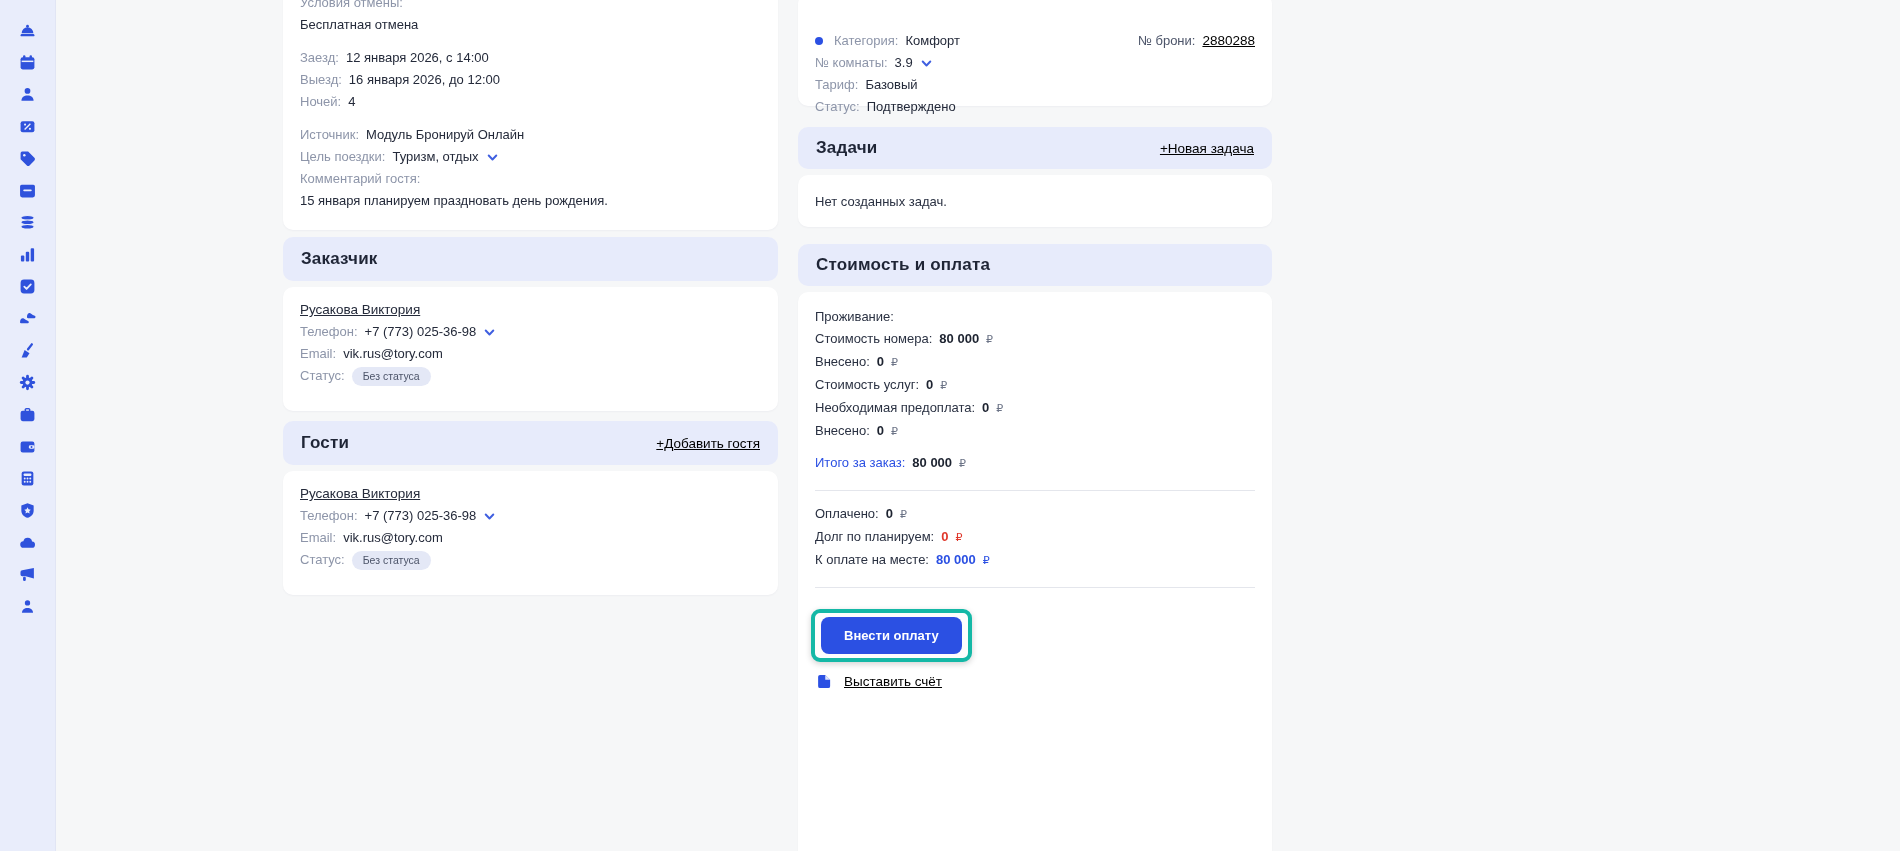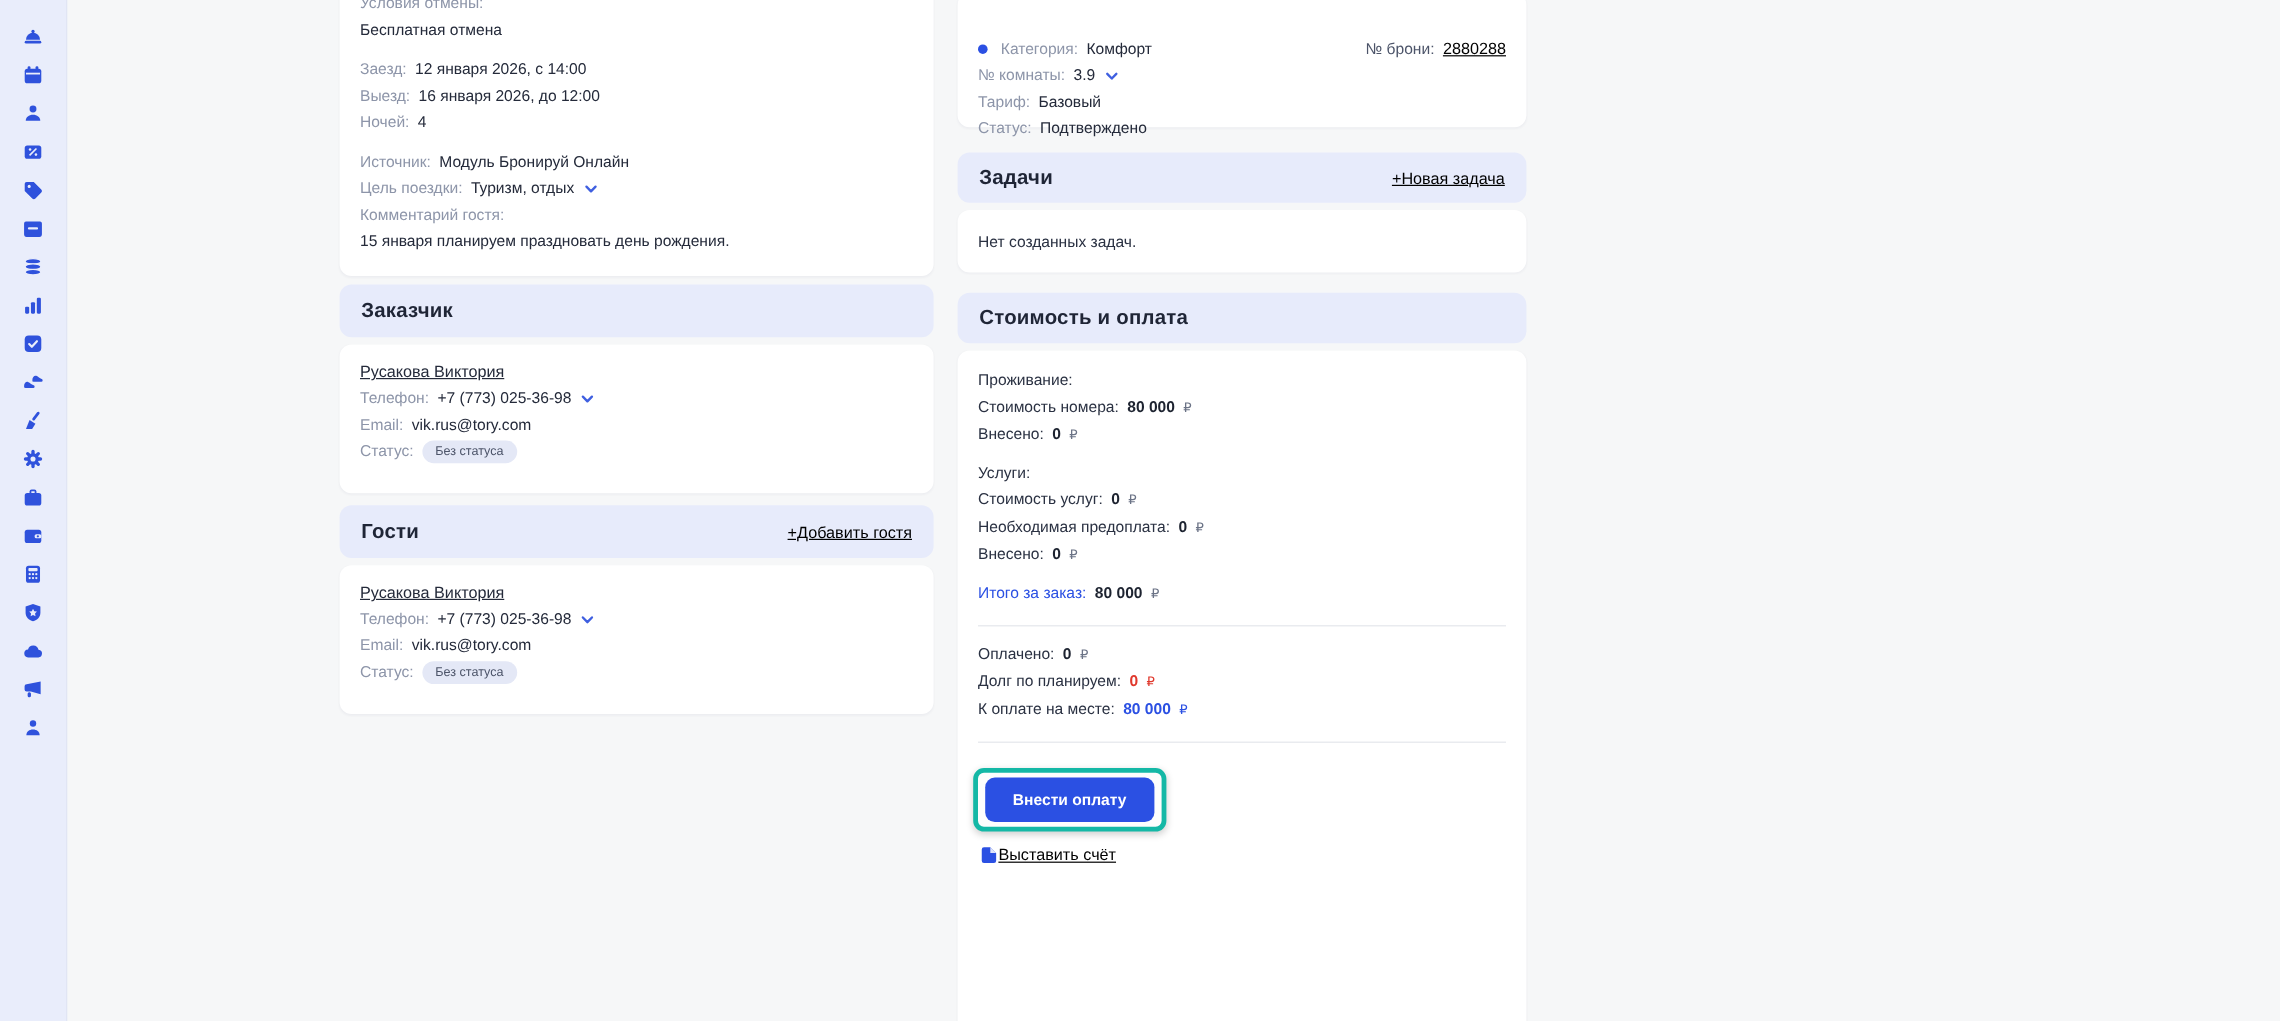--- a/index.html
+++ b/index.html
@@ -78,21 +78,21 @@
   .pay-highlight {
     display:inline-block; margin-top:9px; margin-left:-4px;
     border:4px solid #14b8a6; border-radius:9px; padding:4px 6px;
     box-shadow:0 2px 6px rgba(0,0,0,.18); background:#fdfdfd;
   }
   .pay-btn {
     background:#2b50e3; color:#ffffff; border:none; border-radius:8px;
     font-family:"Liberation Sans", sans-serif;
     font-size:13px; font-weight:bold; padding:11px 23px; cursor:pointer;
   }
-  .invoice-row { display:flex; align-items:center; gap:0; margin-top:12px; margin-left:2px; }
+  .invoice-row { display:flex; align-items:center; gap:12px; margin-top:12px; margin-left:2px; }
   .doc-icon svg { width:15px; height:15px; display:block; }
 </style>
 </head>
 <body>
 
 <nav class="sidebar">
   <span class="s-icon">
       <svg viewBox="0 0 16 16">
         <path d="M2.5 10.5h11A5.5 5.5 0 0 0 8 5a5.5 5.5 0 0 0-5.5 5.5z"></path>
         <rect x="1.5" y="11.3" width="13" height="2.2" rx="1.1"></rect>
@@ -371,23 +371,20 @@
     <div class="prow">
       <span class="plbl">Стоимость номера:</span>
       <span class="pval">80 000</span>
       <span class="rub">₽</span>
     </div>
     <div class="prow">
       <span class="plbl">Внесено:</span>
       <span class="pval">0</span>
       <span class="rub">₽</span>
     </div>
-    <div class="prow" style="margin-top:9px;">
-        <span class="plbl">Услуги:</span>
-      </div>
     <div class="prow">
       <span class="plbl">Стоимость услуг:</span>
       <span class="pval">0</span>
       <span class="rub">₽</span>
     </div>
     <div class="prow">
       <span class="plbl">Необходимая предоплата:</span>
       <span class="pval">0</span>
       <span class="rub">₽</span>
     </div>

